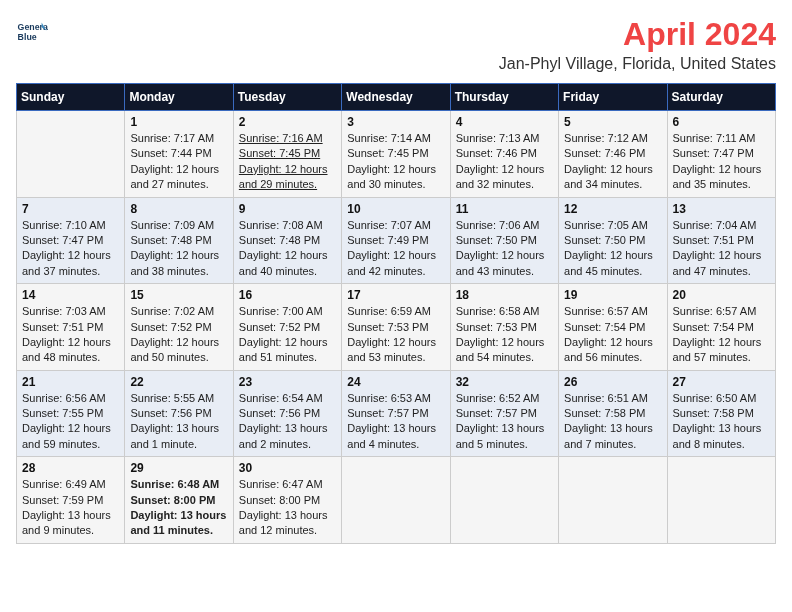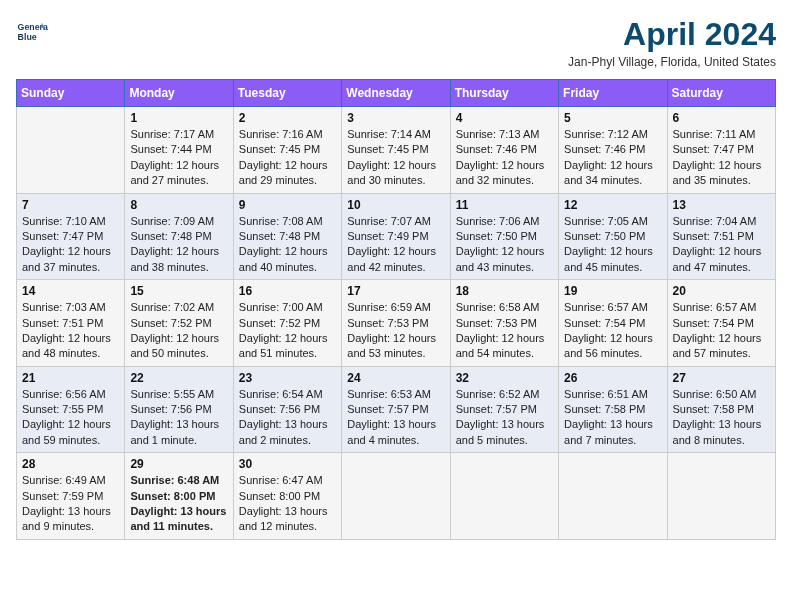--- a/index.html
+++ b/index.html
@@ -24,34 +24,34 @@
     .logo-icon {
       width: 32px;
       height: 32px;
     }
     .title-section {
       text-align: right;
     }
     .calendar-title {
       font-size: 32px;
       font-weight: bold;
-      color: #0c4a6e;
+      color: #ef4444;
     }
     .calendar-subtitle {
-      font-size: 12px;
+      font-size: 16px;
       color: #333;
       margin-top: 2px;
     }
     table {
       width: 100%;
       border-collapse: collapse;
       font-size: 10.5px;
     }
     thead tr th {
-      background-color: #8b5cf6;
+      background-color: #0f172a;
       color: #fff;
       font-size: 12px;
       font-weight: bold;
       padding: 6px 4px;
       text-align: left;
       border: 1px solid #3a6abf;
     }
     tbody tr td {
       border: 1px solid #ccc;
       vertical-align: top;
@@ -115,21 +115,21 @@
         <td class="empty-cell"></td>
         <td>
           <span class="day-number">1</span>
           <div class="day-detail" style="white-space: pre-line;">Sunrise: 7:17 AM
 Sunset: 7:44 PM
 Daylight: 12 hours
 and 27 minutes.</div>
         </td>
         <td>
           <span class="day-number">2</span>
-          <div class="day-detail" style="white-space: pre-line;">Sunrise: 7:16 AM
+          <div class="day-detail" style="white-space: pre-line; text-decoration: underline;">Sunrise: 7:16 AM
 Sunset: 7:45 PM
 Daylight: 12 hours
 and 29 minutes.</div>
         </td>
         <td>
           <span class="day-number">3</span>
           <div class="day-detail" style="white-space: pre-line;">Sunrise: 7:14 AM
 Sunset: 7:45 PM
 Daylight: 12 hours
 and 30 minutes.</div>

